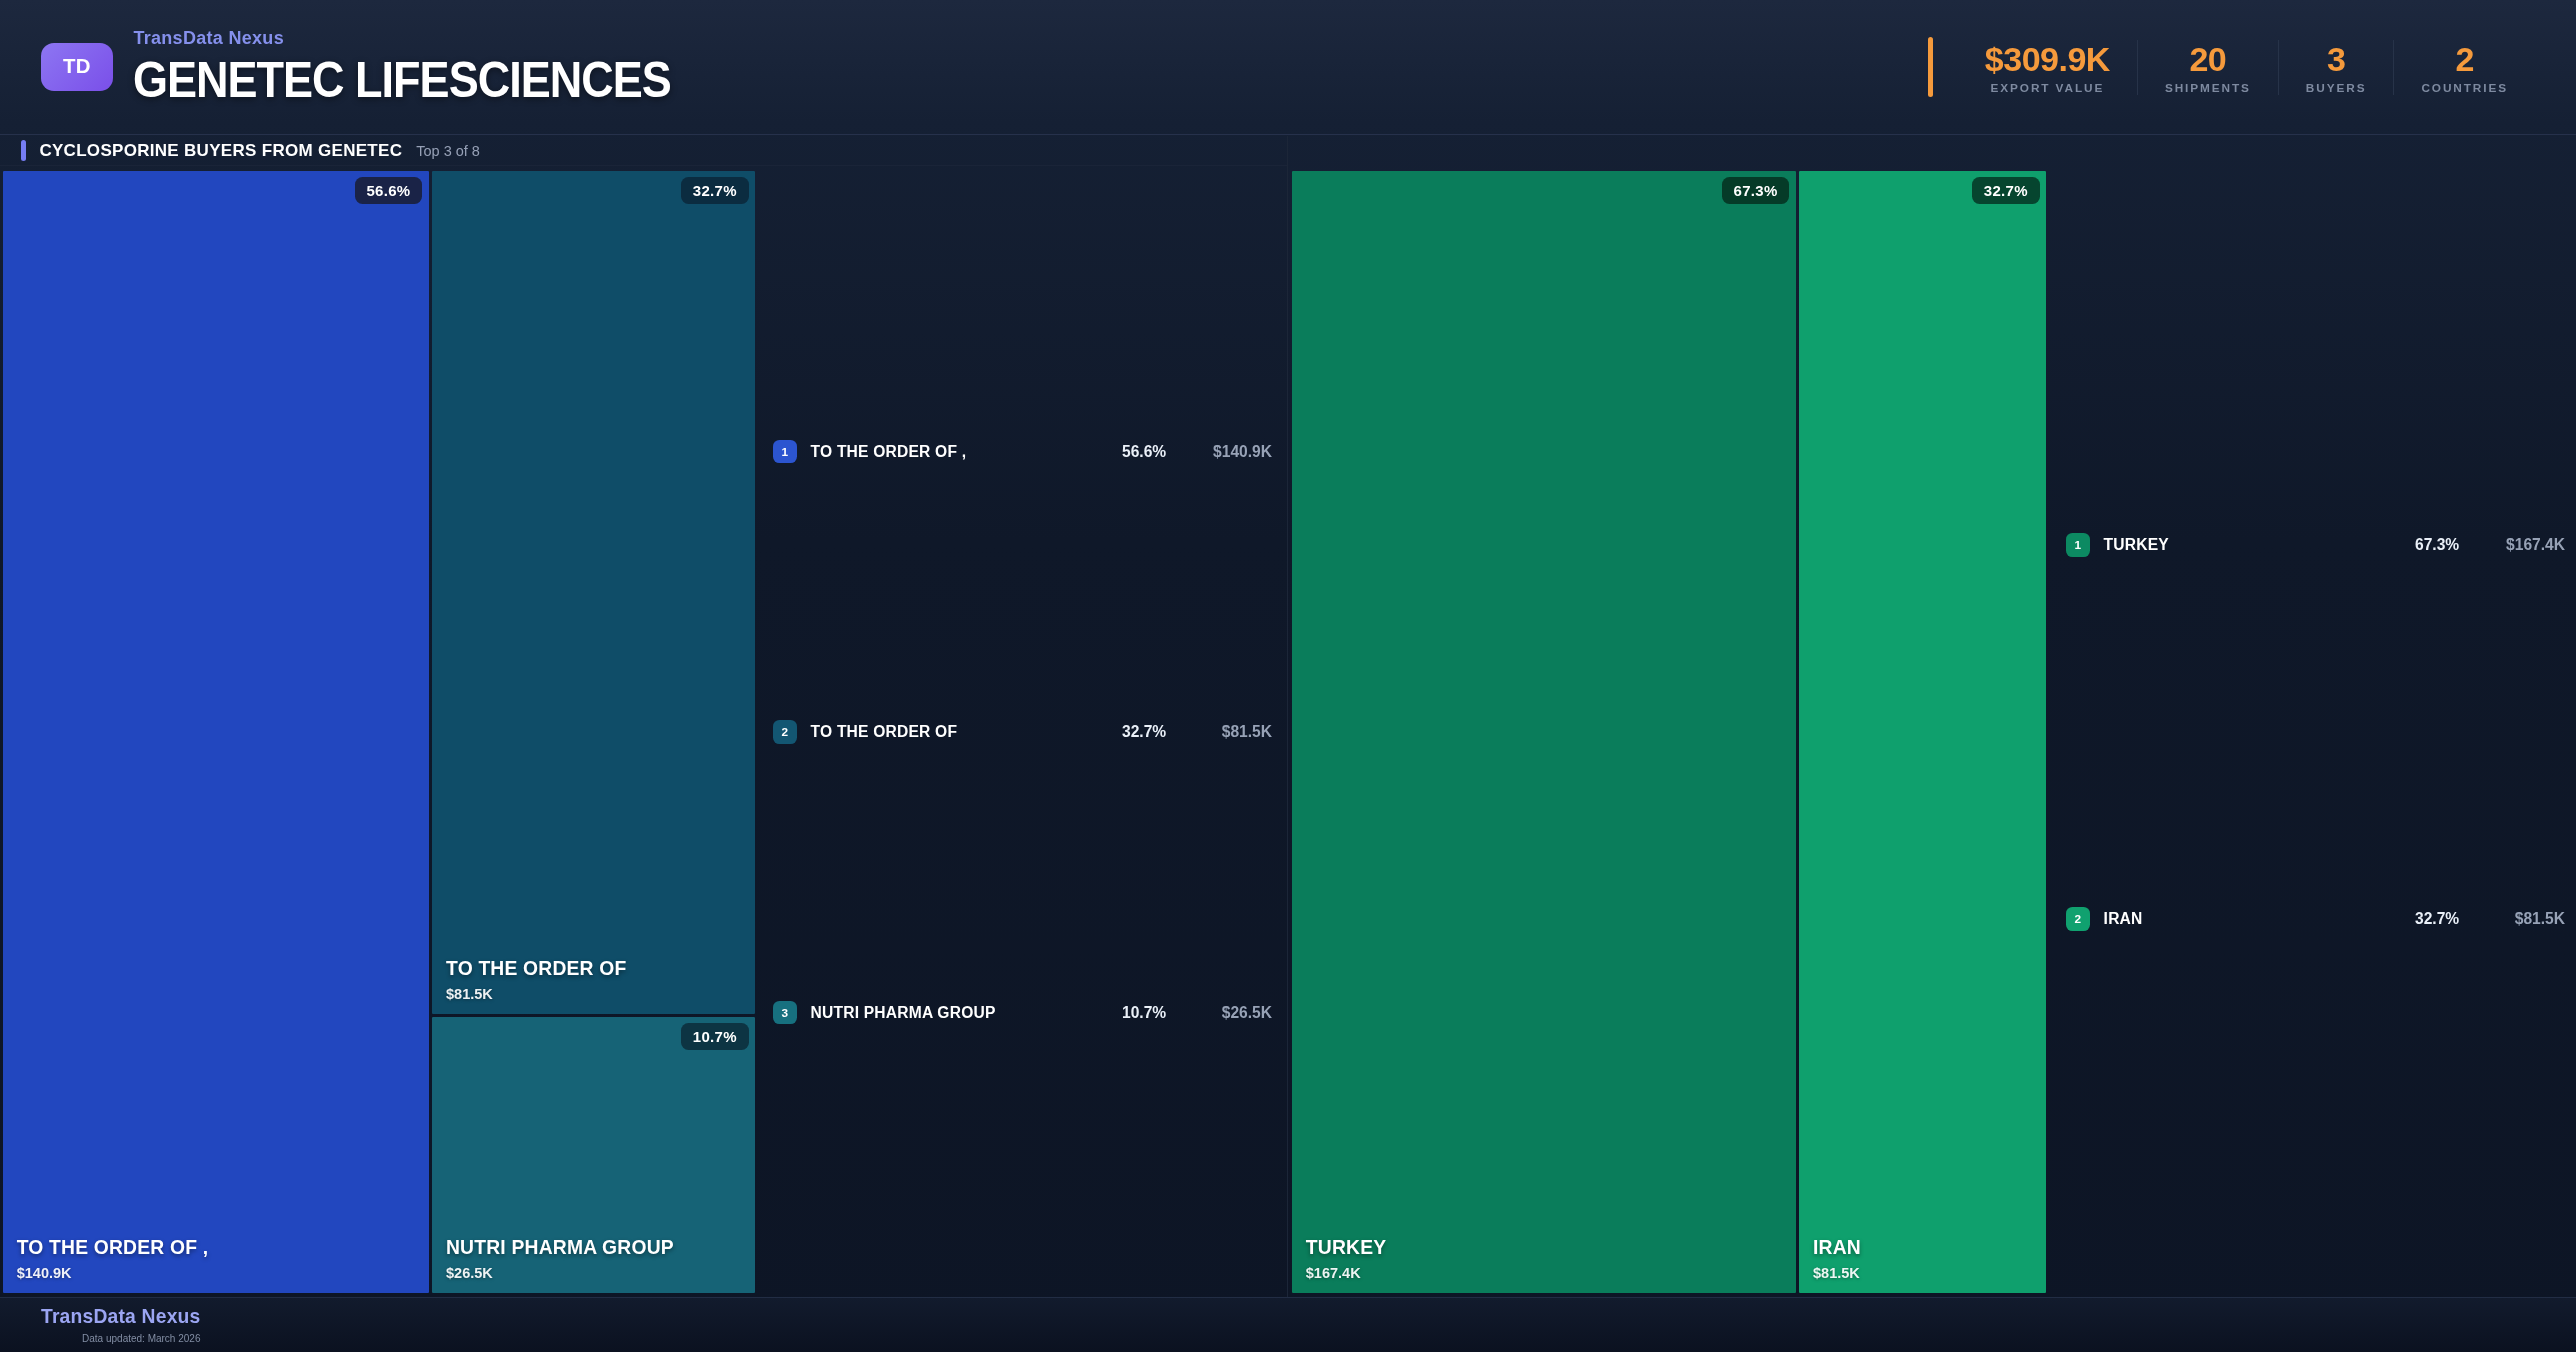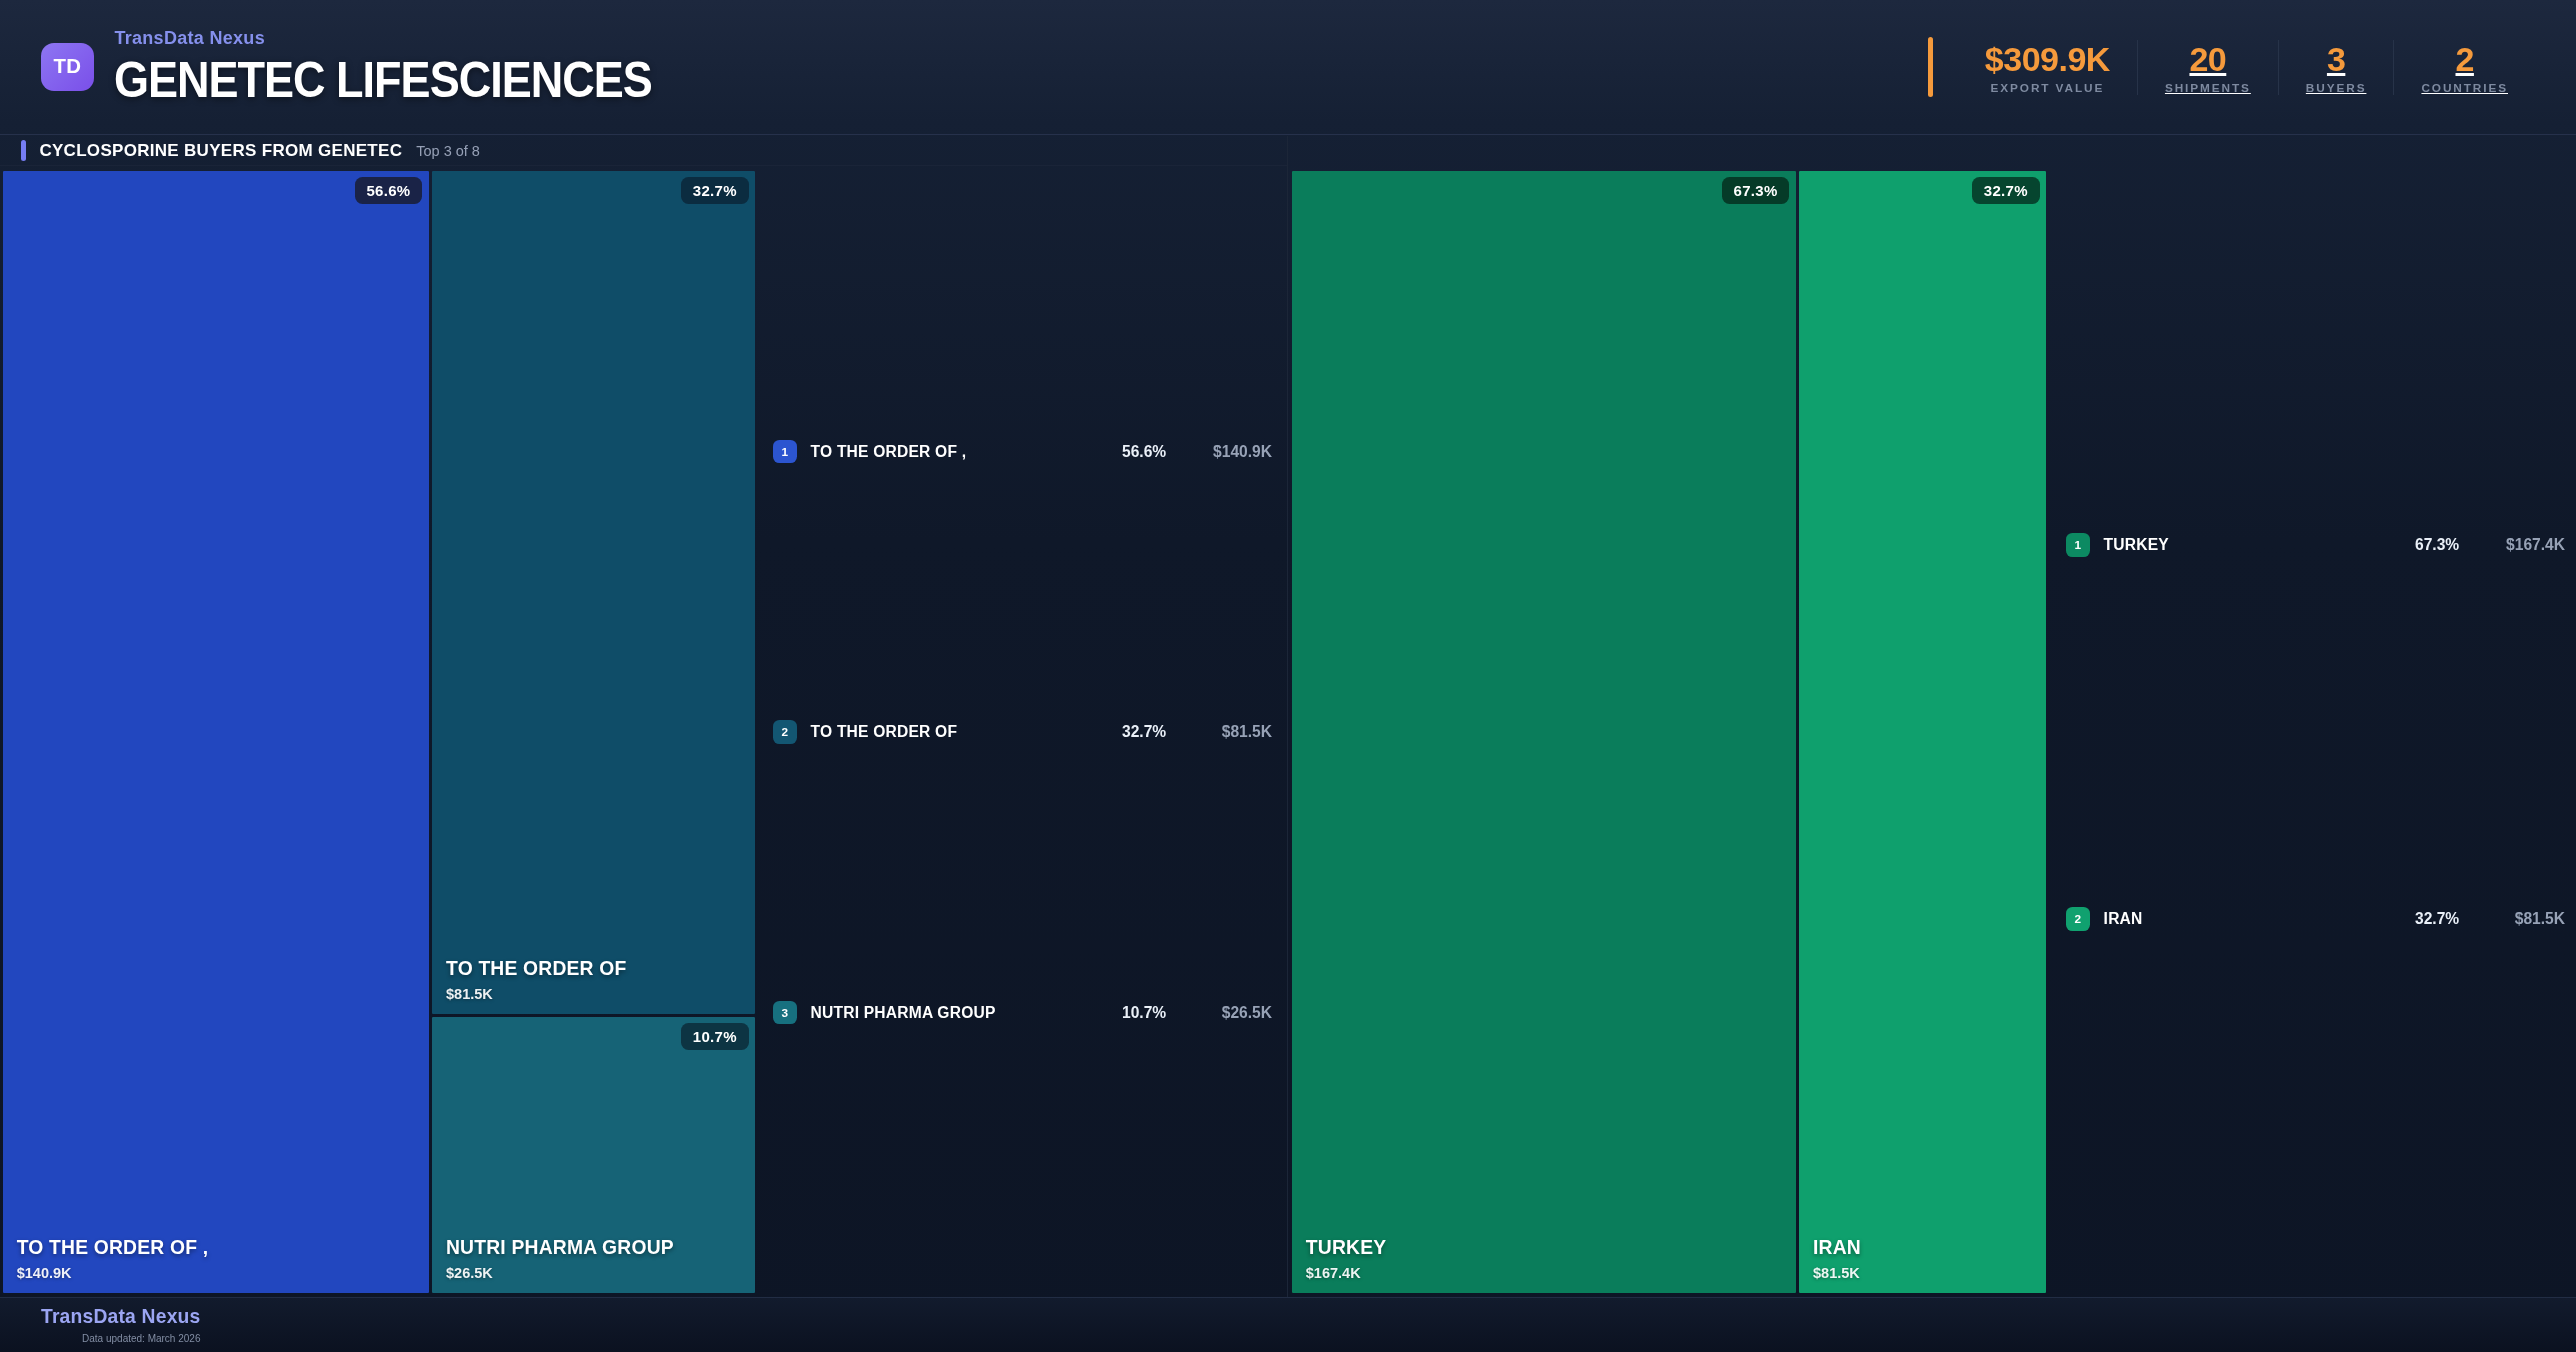--- a/index.html
+++ b/index.html
@@ -6,30 +6,30 @@
   *{box-sizing:border-box;}
   .canvas{
     position:relative;width:2576px;height:1352px;overflow:hidden;
     background:linear-gradient(180deg,#1d283e 0%,#152034 9%,#0f1829 40%,#0d1525 100%);
     font-family:"Liberation Sans",sans-serif;color:#fff;
   }
   
   .header{position:absolute;top:0;left:0;right:0;height:135px;display:flex;align-items:center;
     justify-content:space-between;padding:0 41px;border-bottom:1.1px solid #26314b;}
   .header-left{display:flex;align-items:center;gap:20.4px;}
-  .logo{width:53px;height:48px;border-radius:13px;background:linear-gradient(135deg,#8d76f2 0%,#7a4fe9 100%);
+  .logo{width:72px;height:48px;border-radius:13px;background:linear-gradient(135deg,#8d76f2 0%,#7a4fe9 100%);
     display:flex;align-items:center;justify-content:center;font-size:20.4px;font-weight:700;color:#fff;letter-spacing:0.5px;}
   .brand-name{font-size:18px;font-weight:700;color:#8590ec;letter-spacing:0.3px;margin-bottom:6.4px;}
   .page-title{font-size:50px;font-weight:700;letter-spacing:-1.1px;line-height:1.02;color:#fff;
     transform:scaleX(.9);transform-origin:left center;white-space:nowrap;text-shadow:0 2.1px 7.5px rgba(0,0,0,.45);}
   .page-subtitle{font-size:18px;color:#c9d2e2;margin-top:8.6px;letter-spacing:0.2px;}
   .header-right{display:flex;align-items:center;}
   .stat-accent{width:4.8px;height:60px;border-radius:2.7px;margin-right:25px;}
   .stat{text-align:center;padding:0 27px;}
-  .stat + .stat{border-left:1.1px solid #273349;text-decoration:underline;}
+  .stat + .stat{border-left:1.1px solid #273349;}
   .stat-value{font-size:34px;font-weight:700;color:#f59a3c;letter-spacing:-0.5px;}
   .stat-label{margin-top:2px;font-size:11.8px;font-weight:700;letter-spacing:1.9px;color:#7e8aa0;}
   
   .panel{position:absolute;top:136px;height:1162px;}
   .panel-left{left:0;width:1287px;}
   .panel-right{left:1288px;width:1288px;}
   .v-divider{position:absolute;left:1287px;top:136px;width:1.1px;height:1162px;background:#1c2638;}
   .panel-head{position:absolute;top:0;left:0;right:0;height:30px;display:flex;align-items:center;
     padding-left:21px;border-bottom:1.1px solid #1a2438;}
   .panel-accent{width:5.4px;height:20.4px;border-radius:2.7px;margin-right:13px;}

